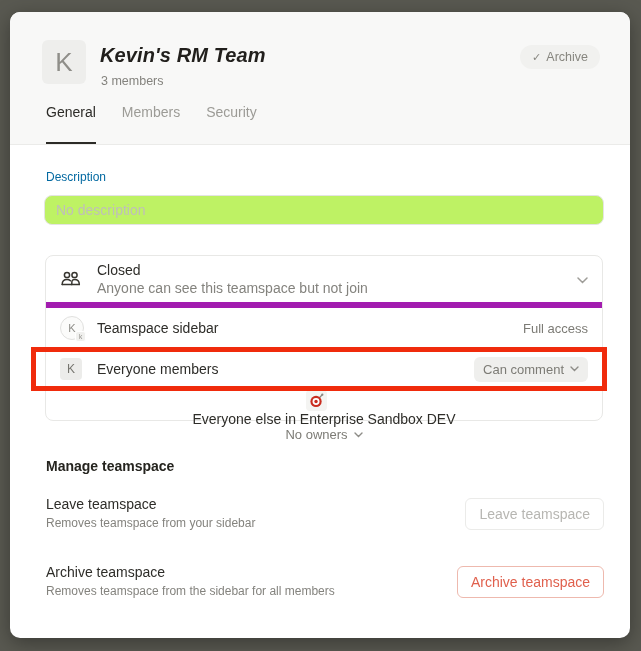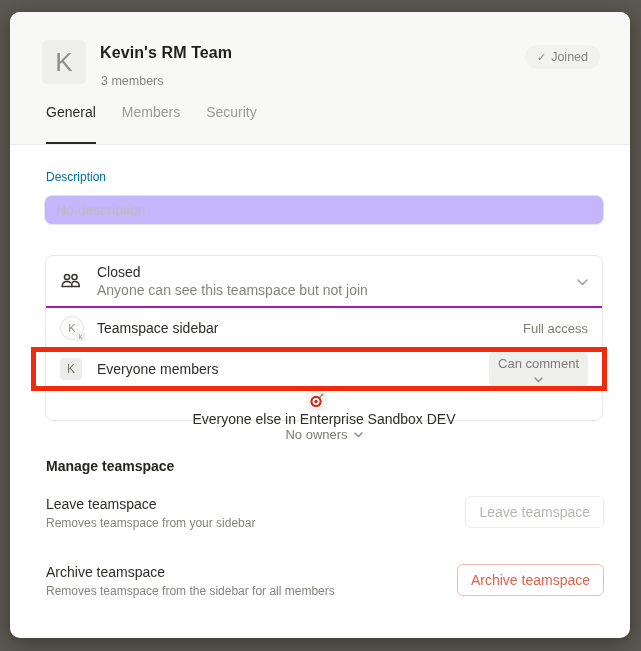--- a/index.html
+++ b/index.html
@@ -23,21 +23,21 @@
     border-bottom: 1px solid #ebebe9;
   }
   .team-avatar {
     position: absolute; left: 32px; top: 28px; width: 44px; height: 44px;
     background: #eeeeec; border-radius: 6px;
     display: flex; align-items: center; justify-content: center;
     font-size: 26px; color: #8f8e89; font-weight: 400;
   }
   .team-title {
     position: absolute; left: 90px; top: 32px;
-    font-size: 16px; font-weight: 700; color: #211f1c; letter-spacing: .1px;
+    font-size: 20px; font-weight: 700; color: #211f1c; letter-spacing: .1px; font-style: italic;
   }
   .team-subtitle {
     position: absolute; left: 91px; top: 62px;
     font-size: 12.5px; color: #84837e;
   }
   .joined-badge {
     position: absolute; right: 30px; top: 33px;
     background: #f1f1ef; border-radius: 13px;
     padding: 5px 12px; font-size: 12.5px; color: #87867f;
     display: flex; align-items: center; gap: 5px;
@@ -49,51 +49,51 @@
   .tab {
     font-size: 14px; color: #9c9b96; padding-bottom: 22px; cursor: pointer;
     border-bottom: 2.5px solid transparent;
   }
   .tab.active { color: #2c2b27; font-weight: 500; border-bottom-color: #2c2b27; }
   
   .label-sm { font-size: 12px; color: #0369a1; }
   .description-label { position: absolute; left: 36px; top: 158px; }
   .description-input {
     position: absolute; left: 34px; top: 183px; width: 560px; height: 30px;
-    background: #c4b5fd; border: 1px solid #e4e4e2; border-radius: 8px;
+    background: #bef264; border: 1px solid #e4e4e2; border-radius: 8px;
     font-family: inherit; font-size: 14px; color: #37352f; padding: 0 11px;
     outline: none;
   }
   .description-input::placeholder { color: #bfbeba; }
   
   .perm-card {
     position: absolute; left: 35px; top: 243px; width: 558px; height: 166px;
     border: 1px solid #e8e8e6; border-radius: 8px; background: #fff;
     display: flex; flex-direction: column;
   }
   .perm-mode {
     height: 53px; display: flex; align-items: center; padding: 0 14px;
-    border-bottom: 2px solid #a21caf; cursor: pointer;
+    border-bottom: 6px solid #a21caf; cursor: pointer;
   }
   .perm-mode-icon { width: 24px; margin-right: 13px; display:flex; align-items:center; }
   .perm-mode-text { flex: 1; }
   .perm-mode-title { font-size: 14px; color: #2e2d29; margin-bottom: 2px; }
   .perm-mode-sub { font-size: 14px; color: #84837e; }
   .perm-row {
     display: flex; align-items: center; padding: 0 14px;
   }
   .row-owners { height: 41px; }
   .row-members { height: 42px; }
   .row-everyone { height: 30px; flex-direction: column; }
   .perm-row .row-label { flex: 1; font-size: 14px; color: #2e2d29; }
   .row-icon-wrap { width: 24px; margin-right: 13px; display: flex; align-items: center; justify-content: flex-start; }
   .access-plain { font-size: 13px; color: #7c7b75; display: flex; align-items: center; gap: 6px; }
   .access-pill {
     font-size: 13px; color: #7c7b75; background: #efefed; border-radius: 6px;
-    padding: 5px 9px; display: flex; align-items: center; gap: 6px; cursor: pointer; flex-direction: column;
+    padding: 5px 9px; display: flex; align-items: center; gap: 6px; cursor: pointer;
   }
   .owners-avatar {
     position: relative; width: 24px; height: 24px; border-radius: 50%;
     background: #fbfbfa; border: 1px solid #e1e1df;
     display: flex; align-items: center; justify-content: center;
     font-size: 11px; color: #8f8e89;
   }
   .owners-avatar .mini-badge {
     position: absolute; right: -3px; bottom: -3px; width: 11px; height: 11px;
     background: #f0f0ee; border: 1.5px solid #ffffff; border-radius: 3px;
@@ -108,21 +108,21 @@
     width: 21px; height: 21px; border-radius: 4px; background: #f4f4f2;
     display: flex; align-items: center; justify-content: center;
   }
   
   .highlight-rect {
     position: absolute; left: 21px; top: 335px; width: 576px; height: 44px;
     border: 5px solid #f02b0c; pointer-events: none; z-index: 20;
   }
   
   .manage-heading { position: absolute; left: 36px; top: 446px; font-size: 14px; font-weight: 700; color: #25241f; text-align: center; }
-  .manage-row { position: absolute; left: 36px; right: 26px; display: flex; align-items: flex-start; }
+  .manage-row { position: absolute; left: 36px; right: 26px; display: flex; align-items: flex-end; }
   .manage-row.leave { top: 484px; }
   .manage-row.archive { top: 552px; }
   .manage-info { flex: 1; }
   .manage-label { font-size: 14px; color: #2e2d29; margin-bottom: 4px; }
   .manage-desc { font-size: 12px; color: #84837e; }
   .btn {
     font-family: inherit; font-size: 14px; border-radius: 6px; padding: 7px 13px;
     background: #ffffff; cursor: pointer;
   }
   .btn-muted { color: #b7b6b2; border: 1px solid #ebebe9; }
@@ -133,21 +133,21 @@
 <body>
 
 <div class="modal">
 
   <div class="modal-header">
     <div class="team-avatar">K</div>
     <div class="team-title">Kevin's RM Team</div>
     <div class="team-subtitle">3 members</div>
     <div class="joined-badge">
       <span class="chk">✓</span>
-      <span>Joined</span>
+      <span>Archive</span>
     </div>
     <div class="tabs">
       <div class="tab active">General</div>
       <div class="tab">Members</div>
       <div class="tab">Security</div>
     </div>
   </div>
 
   <div class="label-sm description-label">Description</div>
   <input class="description-input" type="text" placeholder="No description" style="">

